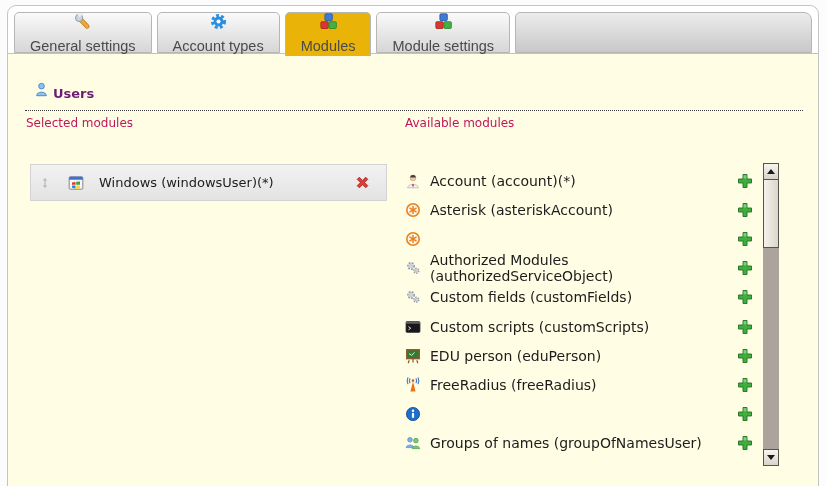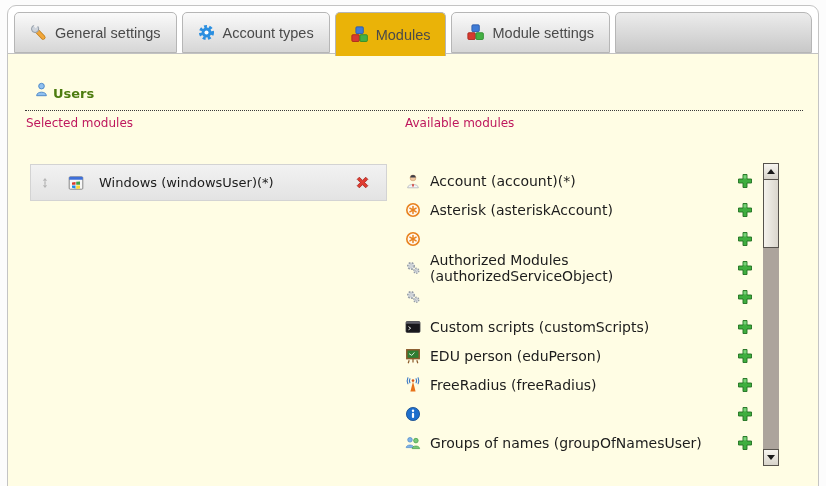--- a/index.html
+++ b/index.html
@@ -7,35 +7,35 @@
     font-family:"DejaVu Sans","Liberation Sans",sans-serif; }
   .container { position:absolute; left:7px; top:5px; width:812px; height:620px;
     border:1px solid #C4C4C4; border-radius:9px; background:#FFFFFF; overflow:hidden; }
 
   
   .tabs { position:relative; display:flex; align-items:flex-start;
     padding:6px 6px 0 6px; height:47px; z-index:2; }
   .tab { height:41px; display:flex; align-items:center; gap:8px; padding:0 15px;
     background:linear-gradient(#FAFAFA,#D6D6D6); border:1px solid #B6B6B6;
     border-radius:5px 5px 0 0; margin-right:5px; font-size:14.5px; color:#4A4A4A;
-    font-family:"Liberation Sans",sans-serif; cursor:pointer; white-space:nowrap; }
+    font-family:"Liberation Sans",sans-serif; cursor:pointer; white-space:nowrap;flex-direction:column; }
   .tab.active { background:#eab308; height:44px; border-bottom:none; z-index:3; }
   .tab-filler { flex:1; height:41px; background:linear-gradient(#ECECEC,#C8C8C8);
     border:1px solid #B6B6B6; border-radius:5px 8px 0 0; }
   .tab .ticon { width:17px; height:17px; display:inline-block; flex:none; }
   .ticon svg, .micon svg { width:100%; height:100%; display:block; }
 
   
   .panel { position:absolute; left:0; right:0; top:47px; bottom:0;
     background:#FFFDE4; border-top:1px solid #C2C2C2; z-index:1; }
 
   .users-header { position:absolute; left:17px; right:15px; top:29px;
     padding:0 0 8px 28px; border-bottom:1px dotted #3A3A3A; }
   .users-header .micon { position:absolute; left:9px; top:-1px; width:15px; height:15px; }
-  .users-title { font-size:13px; font-weight:bold; color:#4d7c0f; }
+  .users-title { font-size:13px; font-weight:bold; color:#701a75; }
 
   .col-heading { position:absolute; font-size:12px; color:#be185d; }
   .heading-left { left:18px; top:62px; }
   .heading-right { left:397px; top:62px; }
 
   
   .selected-row { position:absolute; left:22px; top:110px; width:357px; height:37px;
     display:flex; align-items:center; background:linear-gradient(#F2F2F2,#E3E3E3);
     border:1px solid #D3D3D3; }
   .drag-handle { width:12px; height:14px; margin-left:8px; cursor:grab; }
@@ -249,20 +249,21 @@
 
       <li class="module-row">
         <span class="micon">
           <svg viewBox="0 0 16 16">
             <circle cx="6" cy="6" r="3.2" fill="#DDE1E5" stroke="#969DA5" stroke-width="1.6" stroke-dasharray="1.7 1.4"></circle>
             <circle cx="6" cy="6" r="1.2" fill="#FFFFFF" stroke="#969DA5" stroke-width="0.6"></circle>
             <circle cx="11.3" cy="10.8" r="2.5" fill="#DDE1E5" stroke="#969DA5" stroke-width="1.4" stroke-dasharray="1.4 1.2"></circle>
             <circle cx="11.3" cy="10.8" r="0.9" fill="#FFFFFF" stroke="#969DA5" stroke-width="0.6"></circle>
           </svg>
         </span>
+        <span class="module-label">Custom fields (customFields)</span>
         <button class="add-btn">
           <svg viewBox="0 0 16 16">
               <path d="M6 1.5 H10 V6 H14.5 V10 H10 V14.5 H6 V10 H1.5 V6 H6 Z" fill="#3FAE3F" stroke="#237023" stroke-width="0.9" stroke-linejoin="round"></path>
               <path d="M6.5 2.2 H9.5 V5.4 H6.5 Z" fill="#8ADB8A" opacity="0.8"></path>
             </svg>
         </button>
       </li>
 
       <li class="module-row">
         <span class="micon">

